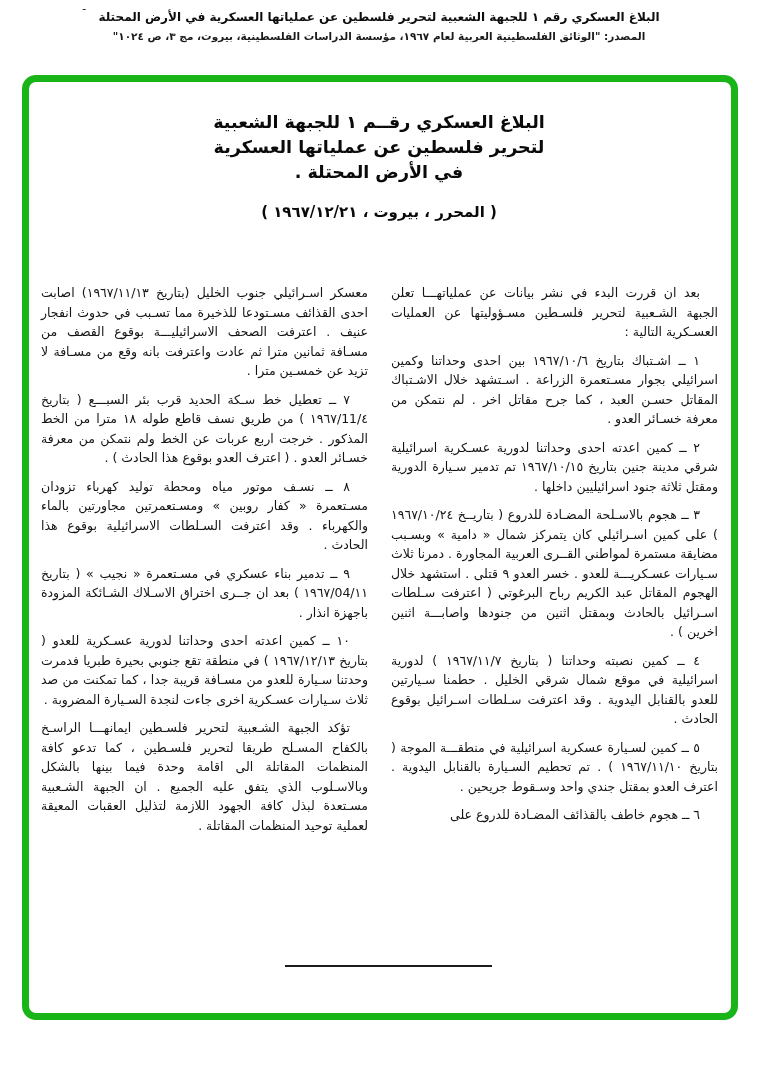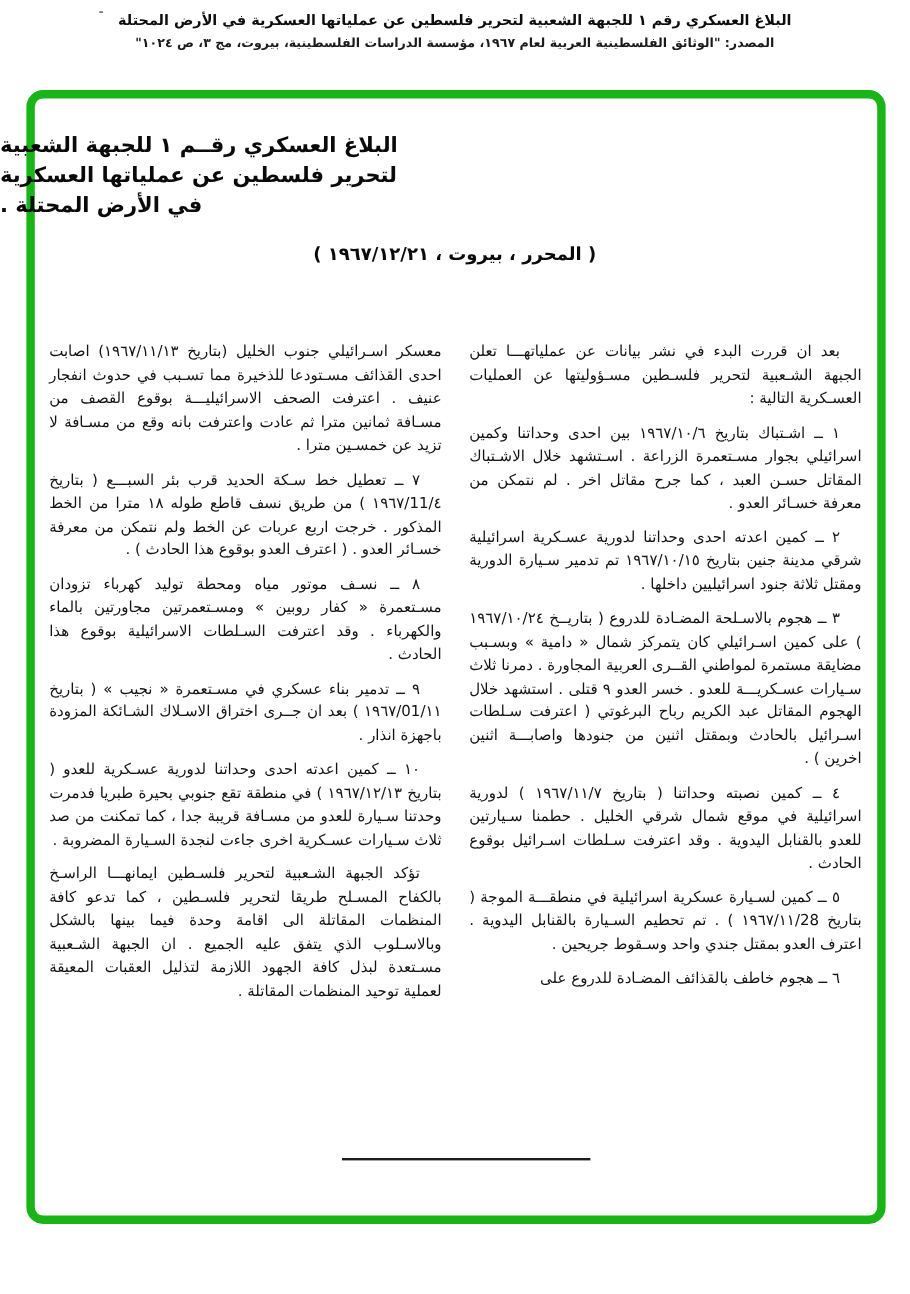--- a/index.html
+++ b/index.html
@@ -48,21 +48,21 @@
     height: 945px;
     border: 7px solid #18b418;
     border-radius: 14px;
     background: #ffffff;
   }
   .doc-title {
     position: absolute;
     top: 110px;
     left: 0;
     width: 758px;
-    text-align: left;
+    text-align: center;
     direction: rtl;
     font-weight: bold;
     font-size: 17.5px;
     line-height: 25px;
     color: #0a0a0a;
   }
   .doc-dateline {
     position: absolute;
     top: 203px;
     left: 0;
@@ -122,26 +122,26 @@
 
 <div class="doc-dateline">( المحرر ، بيروت ، ١٩٦٧/١٢/٢١ )</div>
 
 <div class="columns">
   <div class="col">
     <p class="indent">بعد ان قررت البدء في نشر بيانات عن عملياتهـــا تعلن الجبهة الشـعبية لتحرير فلسـطين مسـؤوليتها عن العمليات العسـكرية التالية :</p>
     <p class="indent">١ ــ اشـتباك بتاريخ ١٩٦٧/١٠/٦ بين احدى وحداتنا وكمين اسرائيلي بجوار مسـتعمرة الزراعة . اسـتشهد خلال الاشـتباك المقاتل حسـن العبد ، كما جرح مقاتل اخر . لم نتمكن من معرفة خسـائر العدو .</p>
     <p class="indent">٢ ــ كمين اعدته احدى وحداتنا لدورية عسـكرية اسرائيلية شرقي مدينة جنين بتاريخ ١٩٦٧/١٠/١٥ تم تدمير سـيارة الدورية ومقتل ثلاثة جنود اسرائيليين داخلها .</p>
     <p class="indent">٣ ــ هجوم بالاسـلحة المضـادة للدروع ( بتاريــخ ١٩٦٧/١٠/٢٤ ) على كمين اسـرائيلي كان يتمركز شمال « دامية » وبسـبب مضايقة مستمرة لمواطني القــرى العربية المجاورة . دمرنا ثلاث سـيارات عسـكريـــة للعدو . خسر العدو ٩ قتلى . استشهد خلال الهجوم المقاتل عبد الكريم رباح البرغوتي ( اعترفت سـلطات اسـرائيل بالحادث وبمقتل اثنين من جنودها واصابـــة اثنين اخرين ) .</p>
     <p class="indent">٤ ــ كمين نصبته وحداتنا ( بتاريخ ١٩٦٧/١١/٧ ) لدورية اسرائيلية في موقع شمال شرقي الخليل . حطمنا سـيارتين للعدو بالقنابل اليدوية . وقد اعترفت سـلطات اسـرائيل بوقوع الحادث .</p>
-    <p class="indent">٥ ــ كمين لسـيارة عسكرية اسرائيلية في منطقـــة الموجة ( بتاريخ ١٩٦٧/١١/28 ) . تم تحطيم السـيارة بالقنابل اليدوية . اعترف العدو بمقتل جندي واحد وسـقوط جريحين .</p>
+    <p class="indent">٥ ــ كمين لسـيارة عسكرية اسرائيلية في منطقـــة الموجة ( بتاريخ ١٩٦٧/١١/١٠ ) . تم تحطيم السـيارة بالقنابل اليدوية . اعترف العدو بمقتل جندي واحد وسـقوط جريحين .</p>
     <p class="indent">٦ ــ هجوم خاطف بالقذائف المضـادة للدروع على</p>
   </div>
   <div class="col">
     <p>معسكر اسـرائيلي جنوب الخليل (بتاريخ ١٩٦٧/١١/١٣) اصابت احدى القذائف مسـتودعا للذخيرة مما تسـبب في حدوث انفجار عنيف . اعترفت الصحف الاسرائيليـــة بوقوع القصف من مسـافة ثمانين مترا ثم عادت واعترفت بانه وقع من مسـافة لا تزيد عن خمسـين مترا .</p>
     <p class="indent">٧ ــ تعطيل خط سـكة الحديد قرب بئر السبـــع ( بتاريخ ١٩٦٧/11/٤ ) من طريق نسف قاطع طوله ١٨ مترا من الخط المذكور . خرجت اربع عربات عن الخط ولم نتمكن من معرفة خسـائر العدو . ( اعترف العدو بوقوع هذا الحادث ) .</p>
     <p class="indent">٨ ــ نسـف موتور مياه ومحطة توليد كهرباء تزودان مسـتعمرة « كفار روبين » ومسـتعمرتين مجاورتين بالماء والكهرباء . وقد اعترفت السـلطات الاسرائيلية بوقوع هذا الحادث .</p>
-    <p class="indent">٩ ــ تدمير بناء عسكري في مسـتعمرة « نجيب » ( بتاريخ ١٩٦٧/01/١١ ) بعد ان جــرى اختراق الاسـلاك الشـائكة المزودة باجهزة انذار .</p>
+    <p class="indent">٩ ــ تدمير بناء عسكري في مسـتعمرة « نجيب » ( بتاريخ ١٩٦٧/04/١١ ) بعد ان جــرى اختراق الاسـلاك الشـائكة المزودة باجهزة انذار .</p>
     <p class="indent">١٠ ــ كمين اعدته احدى وحداتنا لدورية عسـكرية للعدو ( بتاريخ ١٩٦٧/١٢/١٣ ) في منطقة تقع جنوبي بحيرة طبريا فدمرت وحدتنا سـيارة للعدو من مسـافة قريبة جدا ، كما تمكنت من صد ثلاث سـيارات عسـكرية اخرى جاءت لنجدة السـيارة المضروبة .</p>
     <p class="indent">تؤكد الجبهة الشـعبية لتحرير فلسـطين ايمانهـــا الراسـخ بالكفاح المسـلح طريقا لتحرير فلسـطين ، كما تدعو كافة المنظمات المقاتلة الى اقامة وحدة فيما بينها بالشكل وبالاسـلوب الذي يتفق عليه الجميع . ان الجبهة الشـعبية مسـتعدة لبذل كافة الجهود اللازمة لتذليل العقبات المعيقة لعملية توحيد المنظمات المقاتلة .</p>
   </div>
 </div>
 
 <div class="divider-line"></div>
 
 </body></html>

